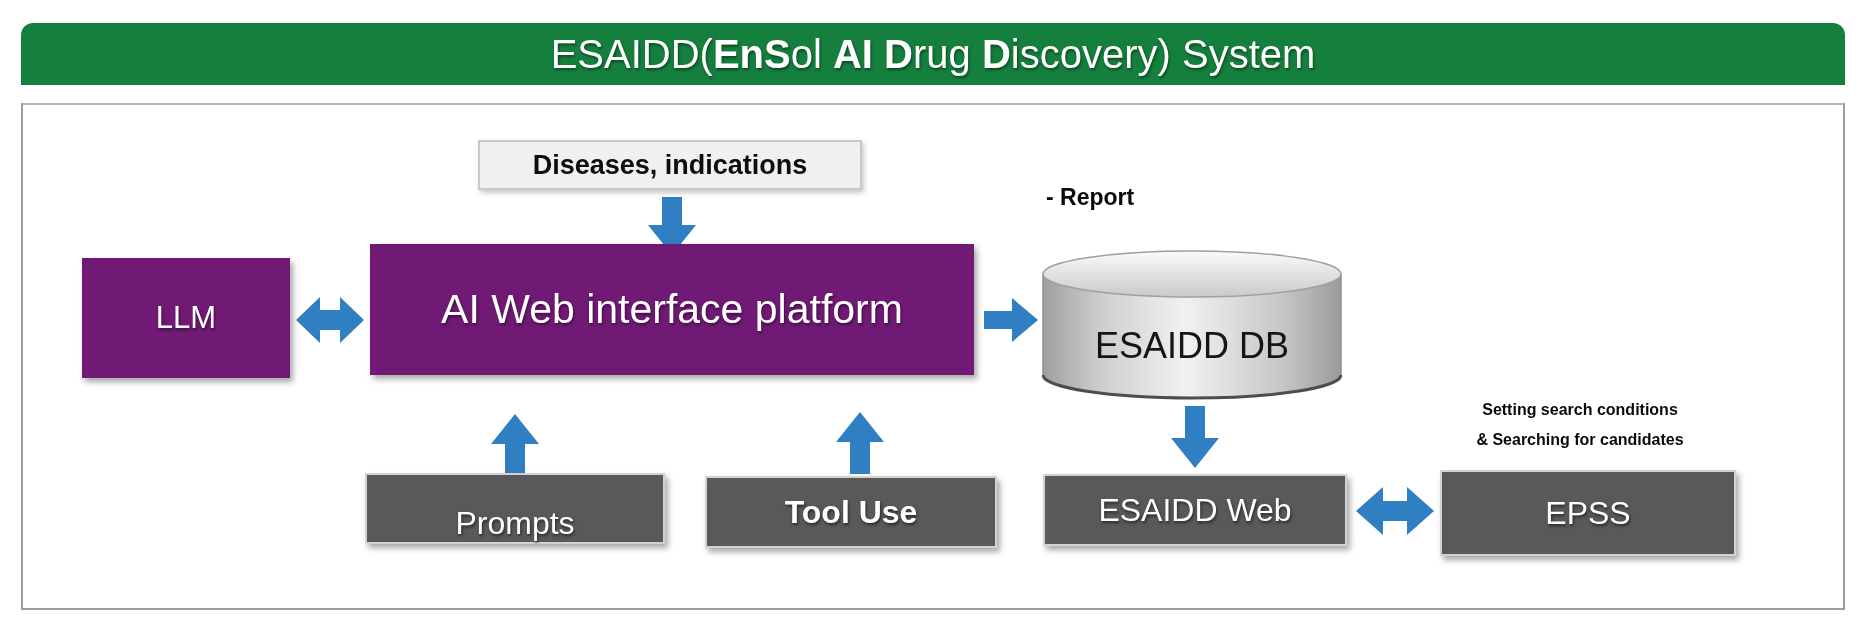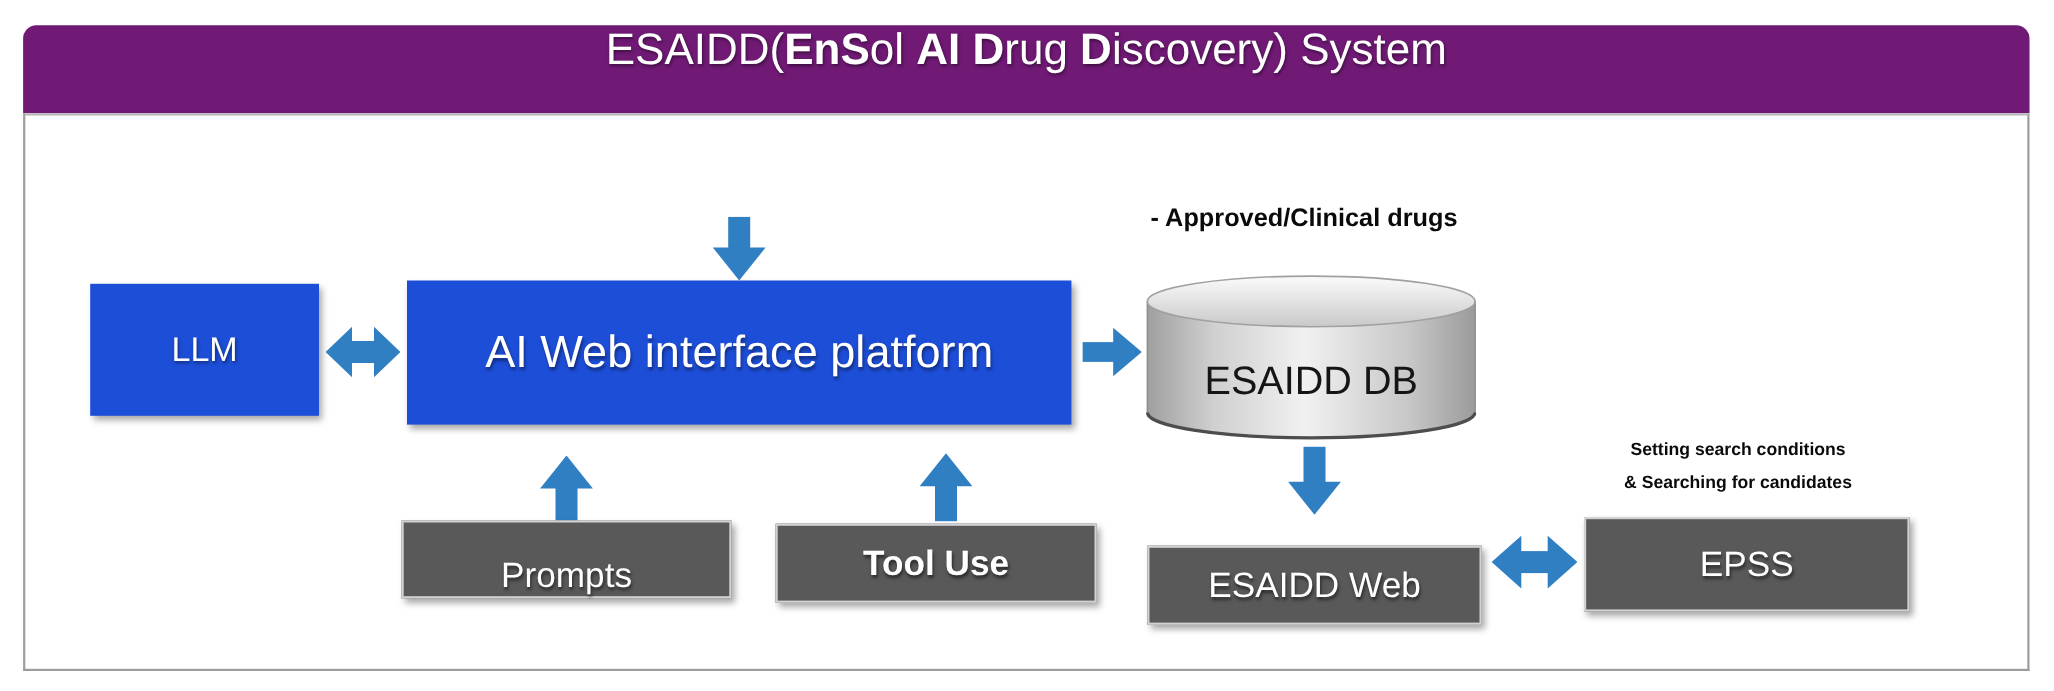--- a/index.html
+++ b/index.html
@@ -1,62 +1,62 @@
 <!DOCTYPE html>
 <html><head>
 <meta charset="utf-8">
 <style>
   * { margin:0; padding:0; box-sizing:border-box; }
   body { background:#ffffff; font-family:"Liberation Sans", sans-serif; }
   .canvas { position:relative; width:1867px; height:628px; background:#ffffff; overflow:hidden; }
 
   
   .header-bar {
-    position:absolute; left:21px; top:23px; width:1824px; height:80px;
-    background:#701a75; border-radius:12px 12px 0 0;
-    display:flex; align-items:flex-start; justify-content:center;
+    position:absolute; left:21px; top:23px; width:1824px; height:62px;
+    background:#15803d; border-radius:12px 12px 0 0;
+    display:flex; align-items:center; justify-content:center;
   }
   .diagram-title {
     color:#ffffff; font-size:40px; font-weight:400; white-space:pre;
     text-shadow:1px 2px 3px rgba(0,0,0,0.45);
   }
   .diagram-title .b { font-weight:700; }
 
   
   .content-frame {
     position:absolute; left:21px; top:103px; width:1824px; height:507px;
     background:#ffffff; border:2px solid #9d9d9d; border-top:none;
     box-shadow:inset 0 2px 0 #b5b5b5;
   }
 
   
   .node { position:absolute; display:flex; align-items:center; justify-content:center; }
   .blue-box {
-    background:#1d4ed8; color:#ffffff;
+    background:#701a75; color:#ffffff;
     box-shadow:3px 4px 6px rgba(0,0,0,0.35);
     text-shadow:1px 2px 3px rgba(0,0,0,0.45);
   }
   .gray-box {
     background:#595959; color:#ffffff; border:2px solid #d2d2d2;
     box-shadow:3px 4px 6px rgba(0,0,0,0.35);
     text-shadow:1px 2px 3px rgba(0,0,0,0.55);
     font-size:32px;
   }
   .light-box {
     background:#f0f0f0; color:#0d0d0d; border:2px solid #c8c8c8;
     box-shadow:2px 3px 5px rgba(0,0,0,0.22);
     font-size:27px; font-weight:700;
   }
 
   .diseases-box { left:478px; top:140px; width:384px; height:50px; }
   .llm-box      { left:82px;  top:258px; width:208px; height:120px; font-size:31px; }
-  .platform-box { left:370px; top:255px; width:604px; height:131px; font-size:41px;text-align:right; }
+  .platform-box { left:370px; top:244px; width:604px; height:131px; font-size:41px;text-align:right; }
   .prompts-box  { left:365px; top:473px; width:300px; height:71px;align-items:flex-end; }
   .tooluse-box  { left:705px; top:476px; width:292px; height:72px;font-weight:bold; }
-  .esaiddweb-box{ left:1043px; top:474px; width:304px; height:72px;margin-top:22px; }
+  .esaiddweb-box{ left:1043px; top:474px; width:304px; height:72px; }
   .epss-box     { left:1440px; top:470px; width:296px; height:86px; }
 
   
   .arrow { position:absolute; }
   .arrow svg { display:block; width:100%; height:100%; }
 
   
   .db-notes {
     position:absolute; left:1046px; top:122px;
     color:#0a0a0a; font-weight:700; font-size:23px; line-height:30px; white-space:pre;
@@ -74,20 +74,23 @@
 <body>
 
 <div class="canvas">
 
   <div class="header-bar">
     <div class="diagram-title"><span>ESAIDD(</span><span class="b">EnS</span><span>ol </span><span class="b">AI D</span><span>rug </span><span class="b">D</span><span>iscovery) System</span></div>
   </div>
 
   <div class="content-frame"></div>
 
+  <div class="node light-box diseases-box">
+    <span>Diseases, indications</span>
+  </div>
 
   <div class="arrow" style="left:646px; top:197px; width:52px; height:58px;">
     <svg viewBox="0 0 52 58">
         <rect x="16" y="0" width="20" height="30" fill="#307FC2"></rect>
         <polygon points="2,28 50,28 26,58" fill="#307FC2"></polygon>
       </svg>
   </div>
 
   <div class="node blue-box llm-box">
     <span>LLM</span>
@@ -106,20 +109,21 @@
   </div>
 
   <div class="arrow" style="left:984px; top:296px; width:54px; height:48px;">
     <svg viewBox="0 0 54 48">
         <rect x="0" y="15" width="30" height="18" fill="#307FC2"></rect>
         <polygon points="28,2 54,24 28,46" fill="#307FC2"></polygon>
       </svg>
   </div>
 
   <div class="db-notes">
+    <div>- Report</div>
     <div>- Approved/Clinical drugs</div>
     <div>- Target proteins</div>
   </div>
 
   <div class="db-cylinder">
     <svg width="300" height="150" viewBox="0 0 300 150">
       <defs>
         <linearGradient id="cylBody" x1="0" y1="0" x2="1" y2="0">
           <stop offset="0" stop-color="#9f9f9f"></stop>
           <stop offset="0.2" stop-color="#cfcfcf"></stop>

